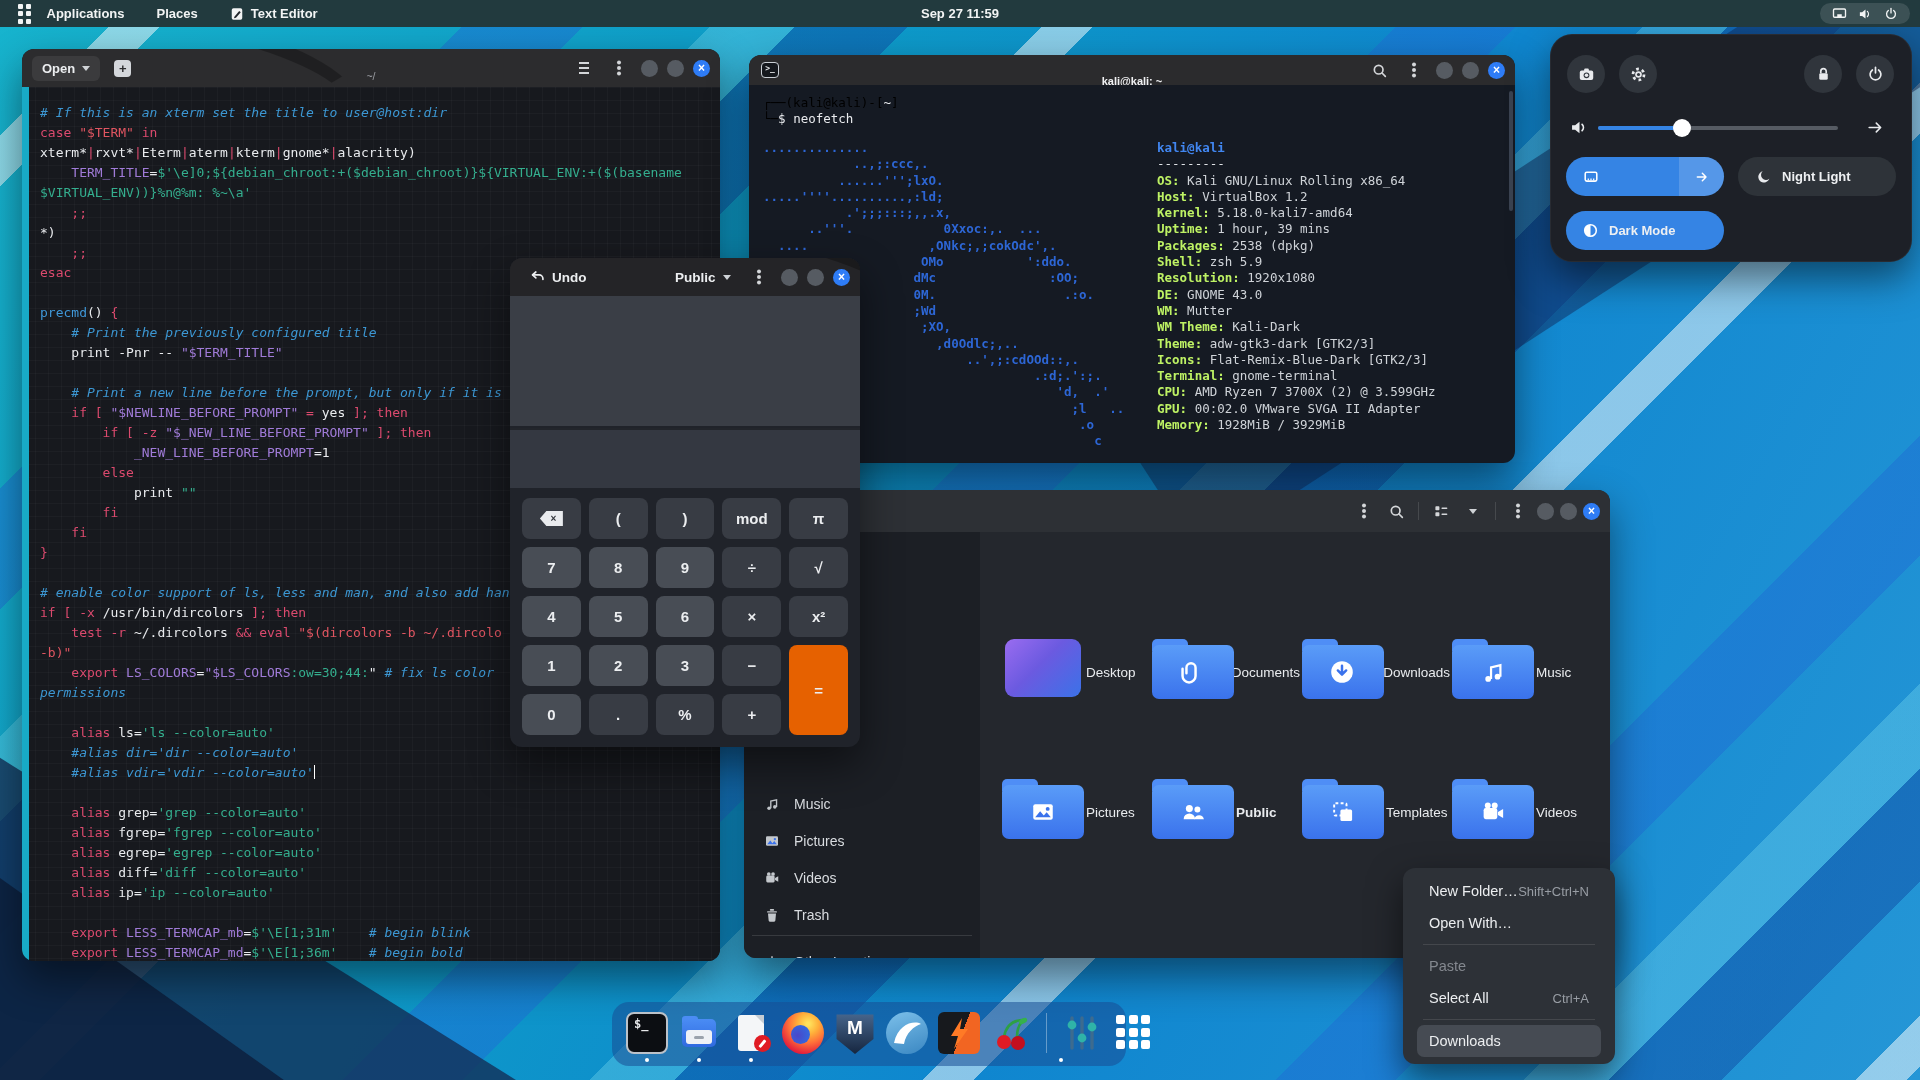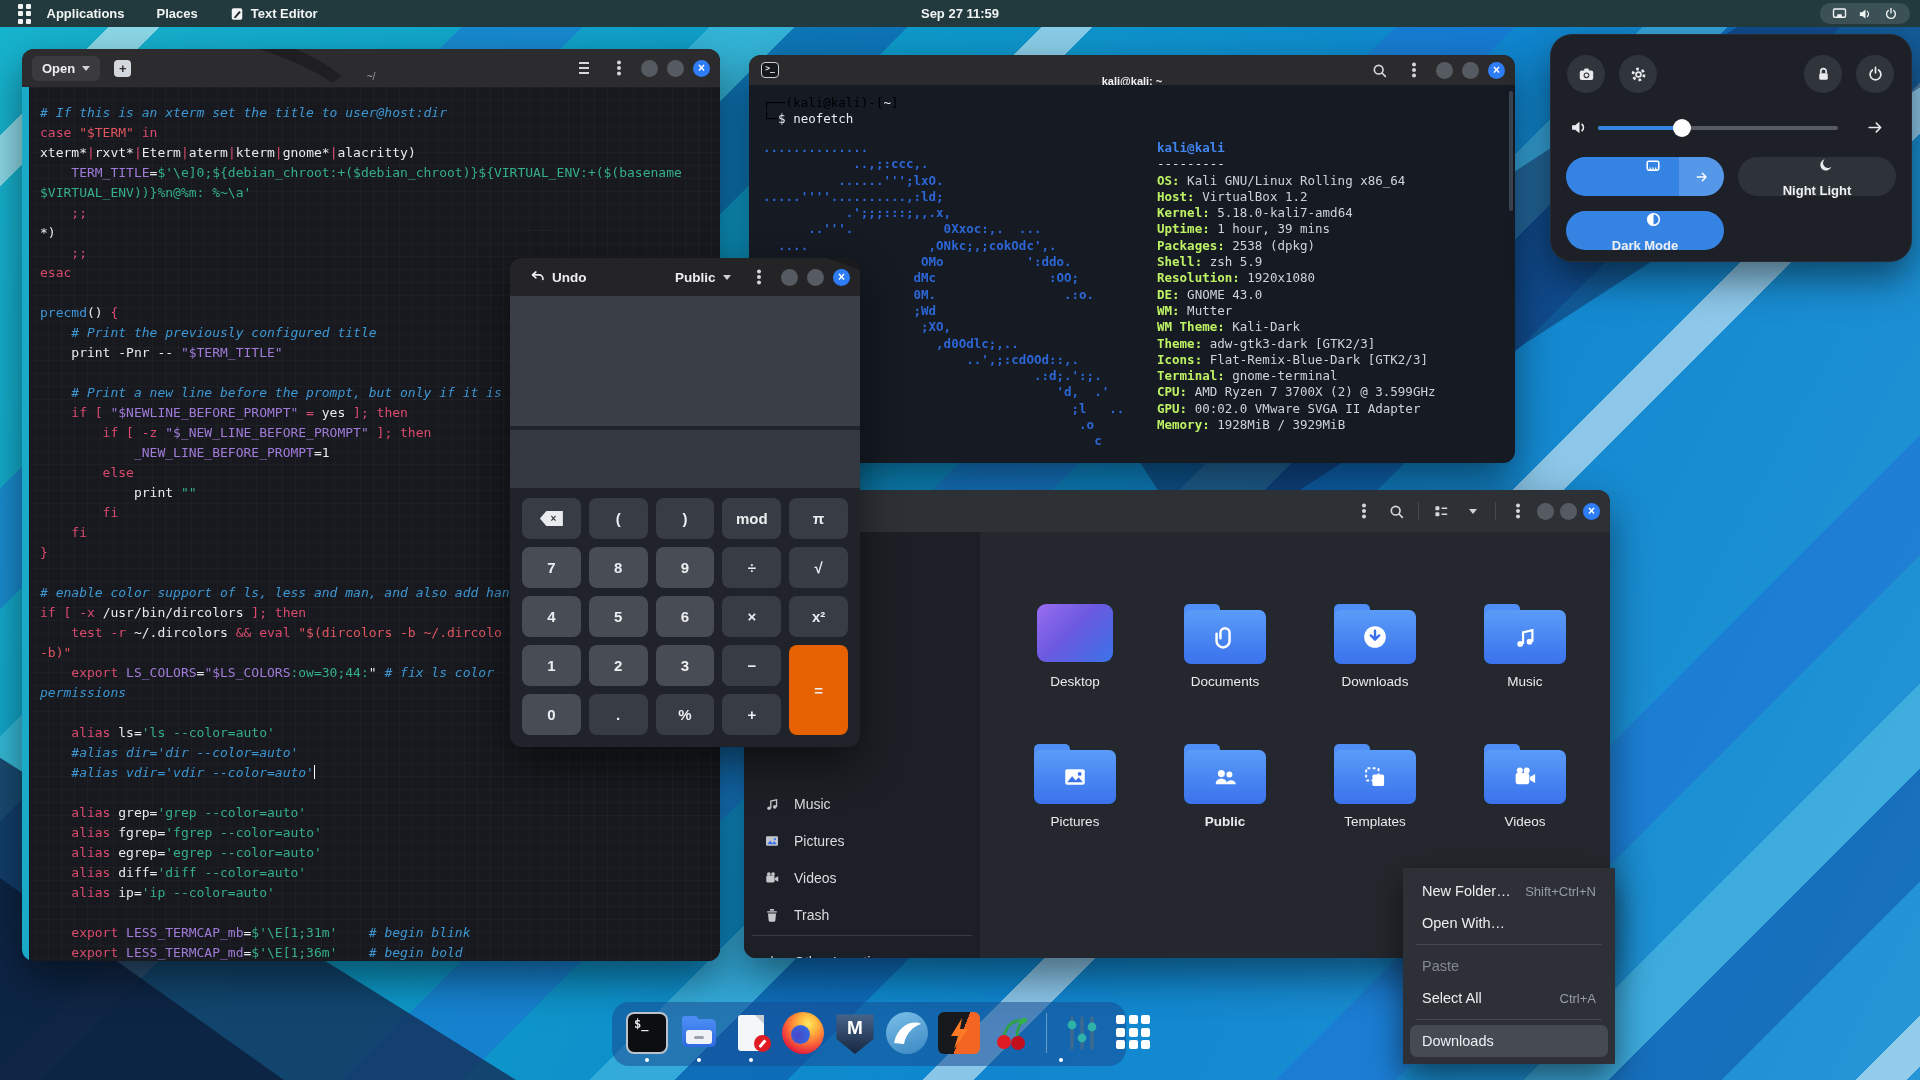--- a/index.html
+++ b/index.html
@@ -101,44 +101,44 @@
   #files { left:744px; top:490px; width:866px; height:468px; background:#24272d; z-index:20; }
   #files .titlebar { height:42px; background:#2d3035; }
   .pathbar { position:absolute; left:200px; top:6px; width:386px; height:30px; background:#212429; border-radius:7px; display:flex; align-items:center; padding:0 10px; gap:8px; color:#eceef0; font-size:13.5px; font-weight:700; }
   #files .hicons { position:absolute; right:10px; top:0; height:42px; display:flex; align-items:center; gap:6px; }
   .vsep { width:1px; height:18px; background:rgba(255,255,255,.12); margin:0 3px; }
   .files-body { position:absolute; inset:42px 0 0 0; display:flex; }
   .f-side { width:236px; background:#1c1f25; position:relative; }
   .side-item { position:absolute; left:8px; width:220px; height:33px; border-radius:7px; display:flex; align-items:center; gap:14px; padding:0 12px; color:#d9dce0; font-size:14px; }
   .side-sep { position:absolute; left:8px; width:220px; height:1px; background:rgba(255,255,255,.12); }
   .f-main { position:relative; flex:1; }
-  .folder-item { position:absolute; width:150px; height:136px; display:flex; flex-direction:column; align-items:center; }
+  .folder-item { position:absolute; width:150px; height:136px; display:flex; flex-direction:row; align-items:center; }
   .folder-ic { width:86px; height:66px; position:relative; display:flex; align-items:center; justify-content:center; }
   .folder-base { position:absolute; left:2px; top:10px; width:82px; height:54px; background:linear-gradient(180deg,#5a9cf8,#3a72ec); border-radius:7px; }
   .folder-tab { position:absolute; left:2px; top:4px; width:36px; height:12px; background:#4f8ef6; border-radius:5px 5px 0 0; }
   .folder-glyph { position:relative; z-index:2; margin-top:8px; }
   .desk-tile { width:76px; height:58px; border-radius:9px; background:linear-gradient(135deg,#9a6cf0 0%,#6b5ae0 45%,#3b72e8 100%); }
   .folder-label { margin-top:8px; color:#e9ebee; font-size:13.5px; }
 
   
-  #ctxmenu { position:absolute; left:1403px; top:868px; width:212px; background:#2d3137; border-radius:1px; box-shadow:0 14px 34px rgba(0,0,0,.55); z-index:45; padding:7px 5px; }
+  #ctxmenu { position:absolute; left:1403px; top:868px; width:212px; background:#2d3137; border-radius:12px; box-shadow:0 14px 34px rgba(0,0,0,.55); z-index:45; padding:7px 12px; }
   .cm-item { position:relative; height:32px; display:flex; align-items:center; padding:0 12px; color:#eceef0; font-size:14.5px; border-radius:7px; margin:0 2px; }
   .cm-item .sc { margin-left:auto; color:#989da4; font-size:13px; }
   .cm-item.disabled { color:#84888f; }
   .cm-item.hl { background:#464b53; }
   .cm-sep { height:1px; background:rgba(255,255,255,.11); margin:5px 8px; }
 
   
   #qs { position:absolute; left:1550px; top:34px; width:362px; height:228px; background:#1d2027; border-radius:22px; box-shadow:0 16px 38px rgba(0,0,0,.5); z-index:50; border:1px solid rgba(255,255,255,.05); }
   .qs-circle { position:absolute; width:38px; height:38px; border-radius:50%; background:#30353c; display:flex; align-items:center; justify-content:center; }
   .qs-slider-row { position:absolute; left:0; top:78px; width:362px; height:30px; }
   .qs-track { position:absolute; left:47px; top:13px; width:240px; height:4px; border-radius:2px; background:#565b63; }
   .qs-fill { position:absolute; left:47px; top:13px; width:84px; height:4px; border-radius:2px; background:#3584e4; }
   .qs-knob { position:absolute; left:122px; top:6px; width:18px; height:18px; border-radius:50%; background:#fff; }
-  .qs-pill { position:absolute; height:39px; border-radius:20px; display:flex; align-items:center; color:#eef0f2; font-size:13px; font-weight:700;flex-direction:column; }
+  .qs-pill { position:absolute; height:39px; border-radius:20px; display:flex; align-items:center; color:#eef0f2; font-size:13px; font-weight:700; }
   .qs-pill.blue { background:#3584e4; }
   .qs-pill.dark { background:#2e3339; }
 
   
   #dock { position:absolute; left:612px; top:1002px; width:514px; height:64px; background:rgba(24,77,148,.55); border-radius:17px; z-index:35; }
   .dock-row { position:absolute; left:14px; top:10px; display:flex; align-items:center; gap:10px; }
   .di { width:42px; height:42px; position:relative; flex:none; }
   .dock-sep { width:1px; height:40px; background:rgba(255,255,255,.35); margin:0 4px; }
   .ddot { position:absolute; width:4px; height:4px; border-radius:50%; background:#fff; top:56px; }
   .di-term { background:#0c0e12; border:2px solid #bcc2c9; border-radius:8px; color:#e8e9eb; font-family:"DejaVu Sans Mono",monospace; font-size:12px; font-weight:700; padding:3px 0 0 6px; }

